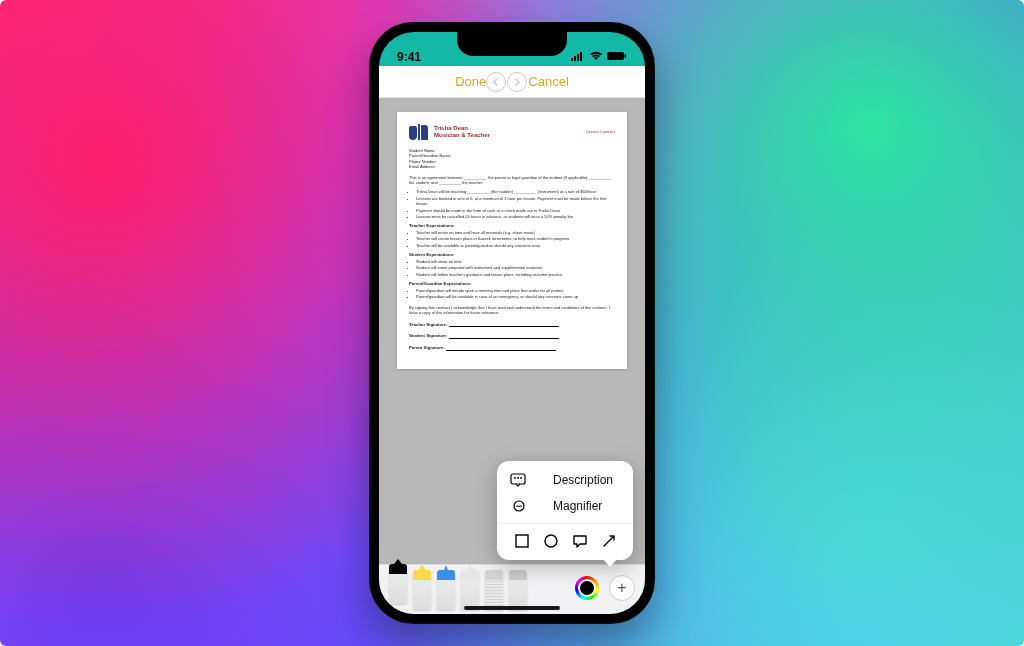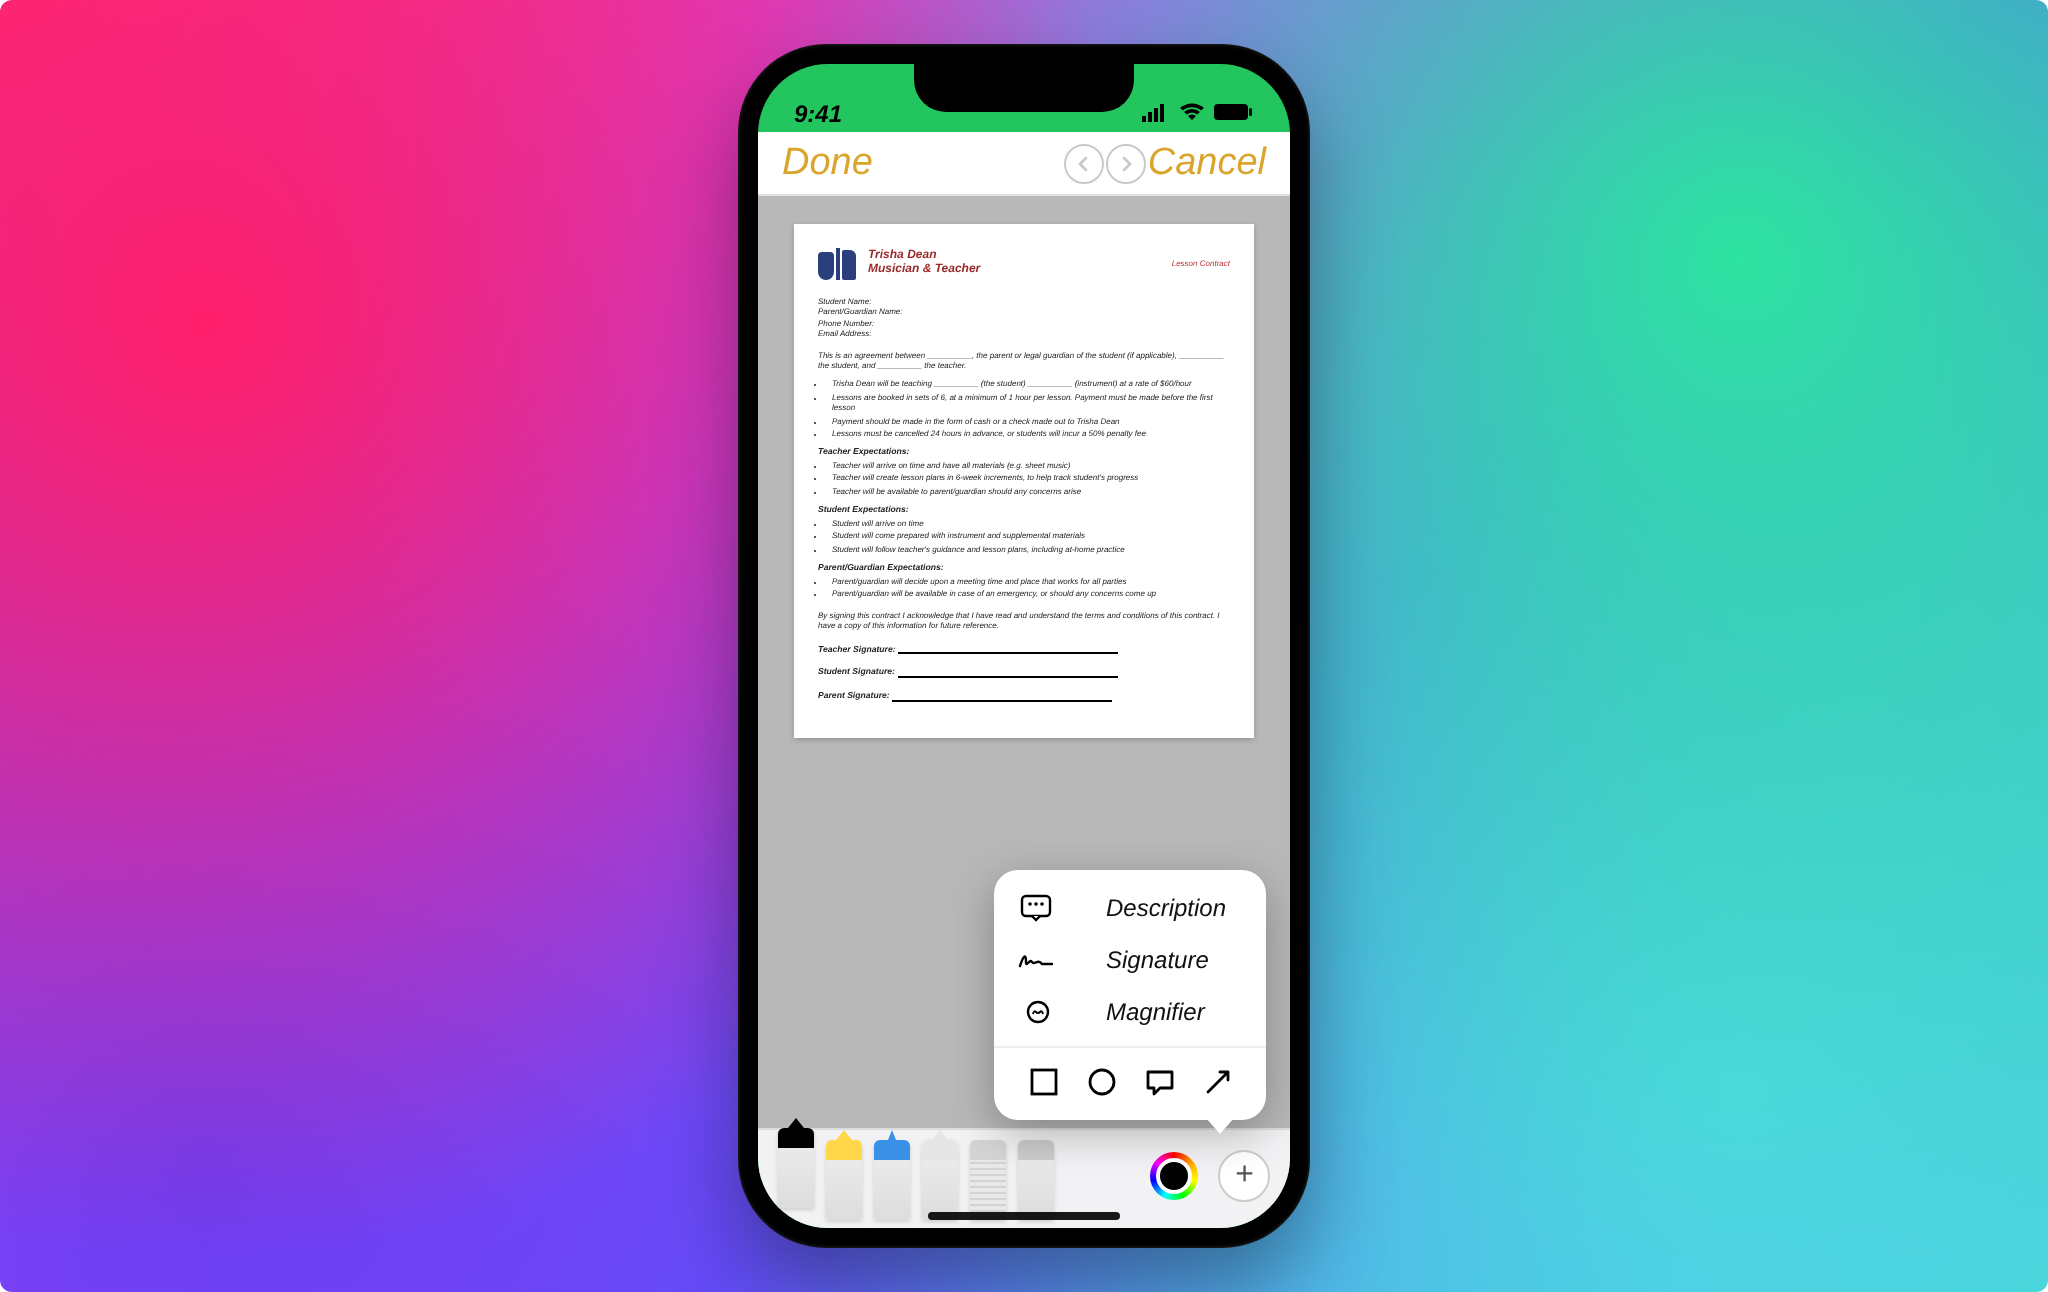--- a/index.html
+++ b/index.html
@@ -17,35 +17,35 @@
   }
   .phone {
     width: 286px; height: 602px;
     background: #000; border-radius: 44px;
     padding: 10px;
     box-shadow: 0 20px 40px rgba(0,0,0,.35), inset 0 0 2px rgba(255,255,255,.2);
     position: relative;
   }
   .screen {
     width: 100%; height: 100%;
-    background: #22c55e;
+    background: #14b8a6;
     border-radius: 35px;
     overflow: hidden;
     position: relative;
-    display: flex; flex-direction: column; font-style: italic;
+    display: flex; flex-direction: column;
   }
   .notch {
     position: absolute; top: 0; left: 50%; transform: translateX(-50%);
     width: 110px; height: 24px; background: #000;
     border-bottom-left-radius: 16px; border-bottom-right-radius: 16px;
     z-index: 50;
   }
   .statusbar { height: 34px; display: flex; justify-content: space-between; align-items: flex-end; padding: 0 18px 2px; font-size: 12px; font-weight: 600; color:#000; }
   .status-right { display:flex; gap:4px; align-items:center; }
-  .navbar { height: 32px; background:#fff; display:flex; align-items:center; justify-content:space-between; padding:0 12px; font-size:19px; border-bottom:1px solid #e0e0e0; }
+  .navbar { height: 32px; background:#fff; display:flex; align-items:center; justify-content:center; padding:0 12px; font-size:13px; border-bottom:1px solid #e0e0e0; }
   .nav-btn { color:#d9a52d; font-weight:500; }
   .nav-icons { display:flex; gap:1px; align-items:center; }
   .round-btn { width:20px; height:20px; border:1.5px solid #c9c9c9; border-radius:50%; display:flex; align-items:center; justify-content:center; color:#c9c9c9; font-size:10px; }
 
   .content { flex:1; background:#b8b8b8; display:flex; align-items:flex-start; justify-content:center; overflow:hidden; padding:14px 0; }
   .doc { width: 230px; background:#fff; padding:12px 12px 18px; font-size:4px; line-height:1.35; color:#222; box-shadow:0 1px 3px rgba(0,0,0,.2); }
   .doc-head { display:flex; align-items:center; gap:6px; margin-bottom:8px; }
   .doc-logo { display:flex; gap:1px; align-items:flex-end; }
   .logo-shape { background:#2a3f7d; }
   .doc-title { color:#9a2a2a; font-weight:700; font-size:6px; line-height:1.1; }
@@ -182,28 +182,20 @@
                 <circle cx="8" cy="5" r="0.9" fill="#000"></circle>
                 <circle cx="11" cy="5" r="0.9" fill="#000"></circle>
                 <path d="M6 11 L8 13 L10 11" fill="#fff" stroke="#000" stroke-width="1.2"></path>
               </svg>
             </div>
           <span>Description</span>
         </div>
         <div class="pop-item">
           <div class="pop-icon">
               <svg width="18" height="14" viewBox="0 0 18 14">
-                <path d="M1 10 C3 4 4 4 4 8 C4 11 6 6 7 8 C8 10 10 6 12 9 L17 9" stroke="#000" stroke-width="1.2" fill="none" stroke-linecap="round"></path>
-              </svg>
-            </div>
-          <span>Signature</span>
-        </div>
-        <div class="pop-item">
-          <div class="pop-icon">
-              <svg width="18" height="14" viewBox="0 0 18 14">
                 <circle cx="10" cy="7" r="5" fill="none" stroke="#000" stroke-width="1.2"></circle>
                 <path d="M7.5 8 Q8 6 9 7 T11 7 Q12 6 12.5 8" stroke="#000" stroke-width="1" fill="none"></path>
               </svg>
             </div>
           <span>Magnifier</span>
         </div>
         <div class="pop-shapes">
           <div class="shape">
               <svg width="16" height="16">
                 <rect x="2" y="2" width="12" height="12" fill="none" stroke="#000" stroke-width="1.4"></rect>

